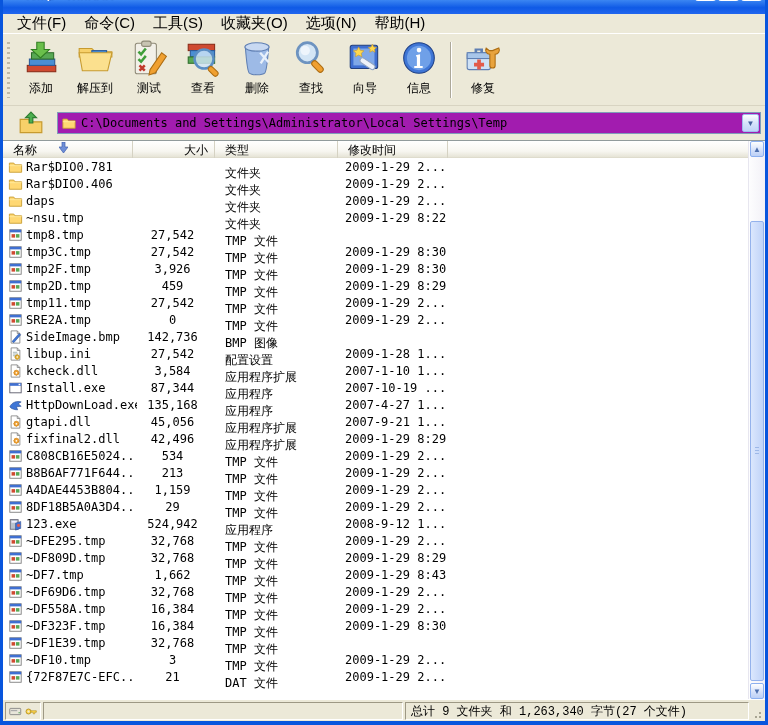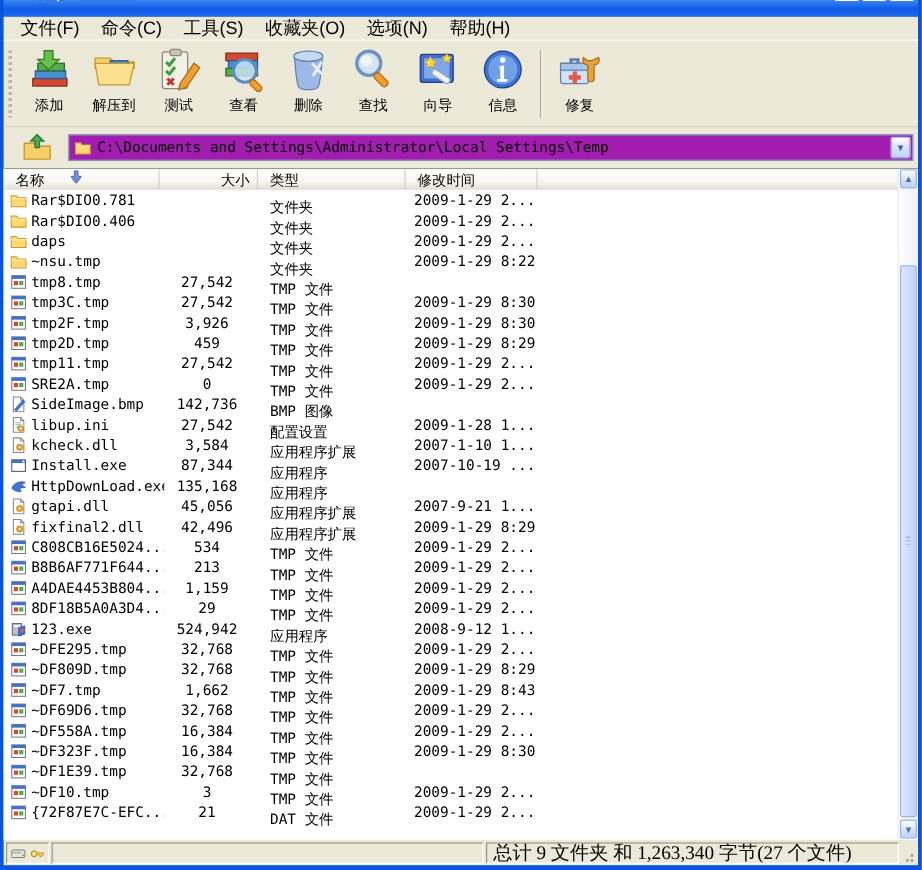--- a/index.html
+++ b/index.html
@@ -80,21 +80,21 @@
     border-radius:2px;background:linear-gradient(90deg,#dbe7fd,#c0d3f8);}
   .sb-thumb::after{content:"";position:absolute;left:4px;right:4px;top:50%;height:7px;margin-top:-4px;
     background:repeating-linear-gradient(180deg,#9db8e8 0 1px,transparent 1px 3px);}
   
   .statusbar{height:22px;flex:none;display:flex;align-items:stretch;gap:2px;padding:2px 2px 1px 2px;
     border-top:1px solid #fff;}
   .spanel{border:1px solid;border-color:#9d9884 #ffffff #ffffff #9d9884;display:flex;
     align-items:center;padding:0 3px;gap:3px;}
   .sp-icons{width:36px;flex:none;}
   .sp-mid{width:360px;flex:none;}
-  .sp-text{flex:1;font-family:Liberation Serif, serif;font-size:16px;white-space:nowrap;
+  .sp-text{flex:1;font-family:Liberation Mono, monospace;font-size:12px;white-space:nowrap;
     overflow:hidden;padding-left:5px;}
   .sico{width:15px;height:13px;}
   .sico svg{width:100%;height:100%;display:block;}
   .rgrip{width:12px;flex:none;position:relative;}
   .rgrip::after{content:"";position:absolute;right:1px;bottom:1px;width:10px;height:10px;
     background:
      radial-gradient(circle at 8px 8px,#a8a593 1.2px,transparent 1.4px),
      radial-gradient(circle at 8px 4px,#a8a593 1.2px,transparent 1.4px),
      radial-gradient(circle at 4px 8px,#a8a593 1.2px,transparent 1.4px);}
 </style>
@@ -482,20 +482,21 @@
               <span class="c-name">
                 <span class="fico">
                   <svg viewBox="0 0 16 16">
                     <path d="M1.5 10C4 4.5 10 3 14.5 4.5l-3.5 2 3.5 3-5.5.5 1.5 3.5C7 13.5 3 12.5 1.5 10z" fill="#3f76d6" stroke="#1d3f86" stroke-width=".6"></path>
                   </svg>
                 </span>
                 <span>HttpDownLoad.exe</span>
               </span>
               <span class="c-size">135,168</span>
               <span class="c-type">应用程序</span>
+              <span class="c-date">2007-4-27 1...</span>
             </div>
             <div class="frow">
               <span class="c-name">
                 <span class="fico">
                   <svg viewBox="0 0 16 16">
                     <path d="M3 1h7l3 3v11H3z" fill="#fff" stroke="#888"></path>
                     <path d="M10 1v3h3" fill="none" stroke="#888"></path>
                     <circle cx="9" cy="10" r="2.6" fill="#f0a030" stroke="#ad6d12"></circle>
                     <path d="M9 6.5v7M5.5 10h7M6.6 7.6l4.8 4.8M11.4 7.6l-4.8 4.8" stroke="#f0a030" stroke-width="1.2"></path>
                     <circle cx="9" cy="10" r="1" fill="#fff"></circle>

